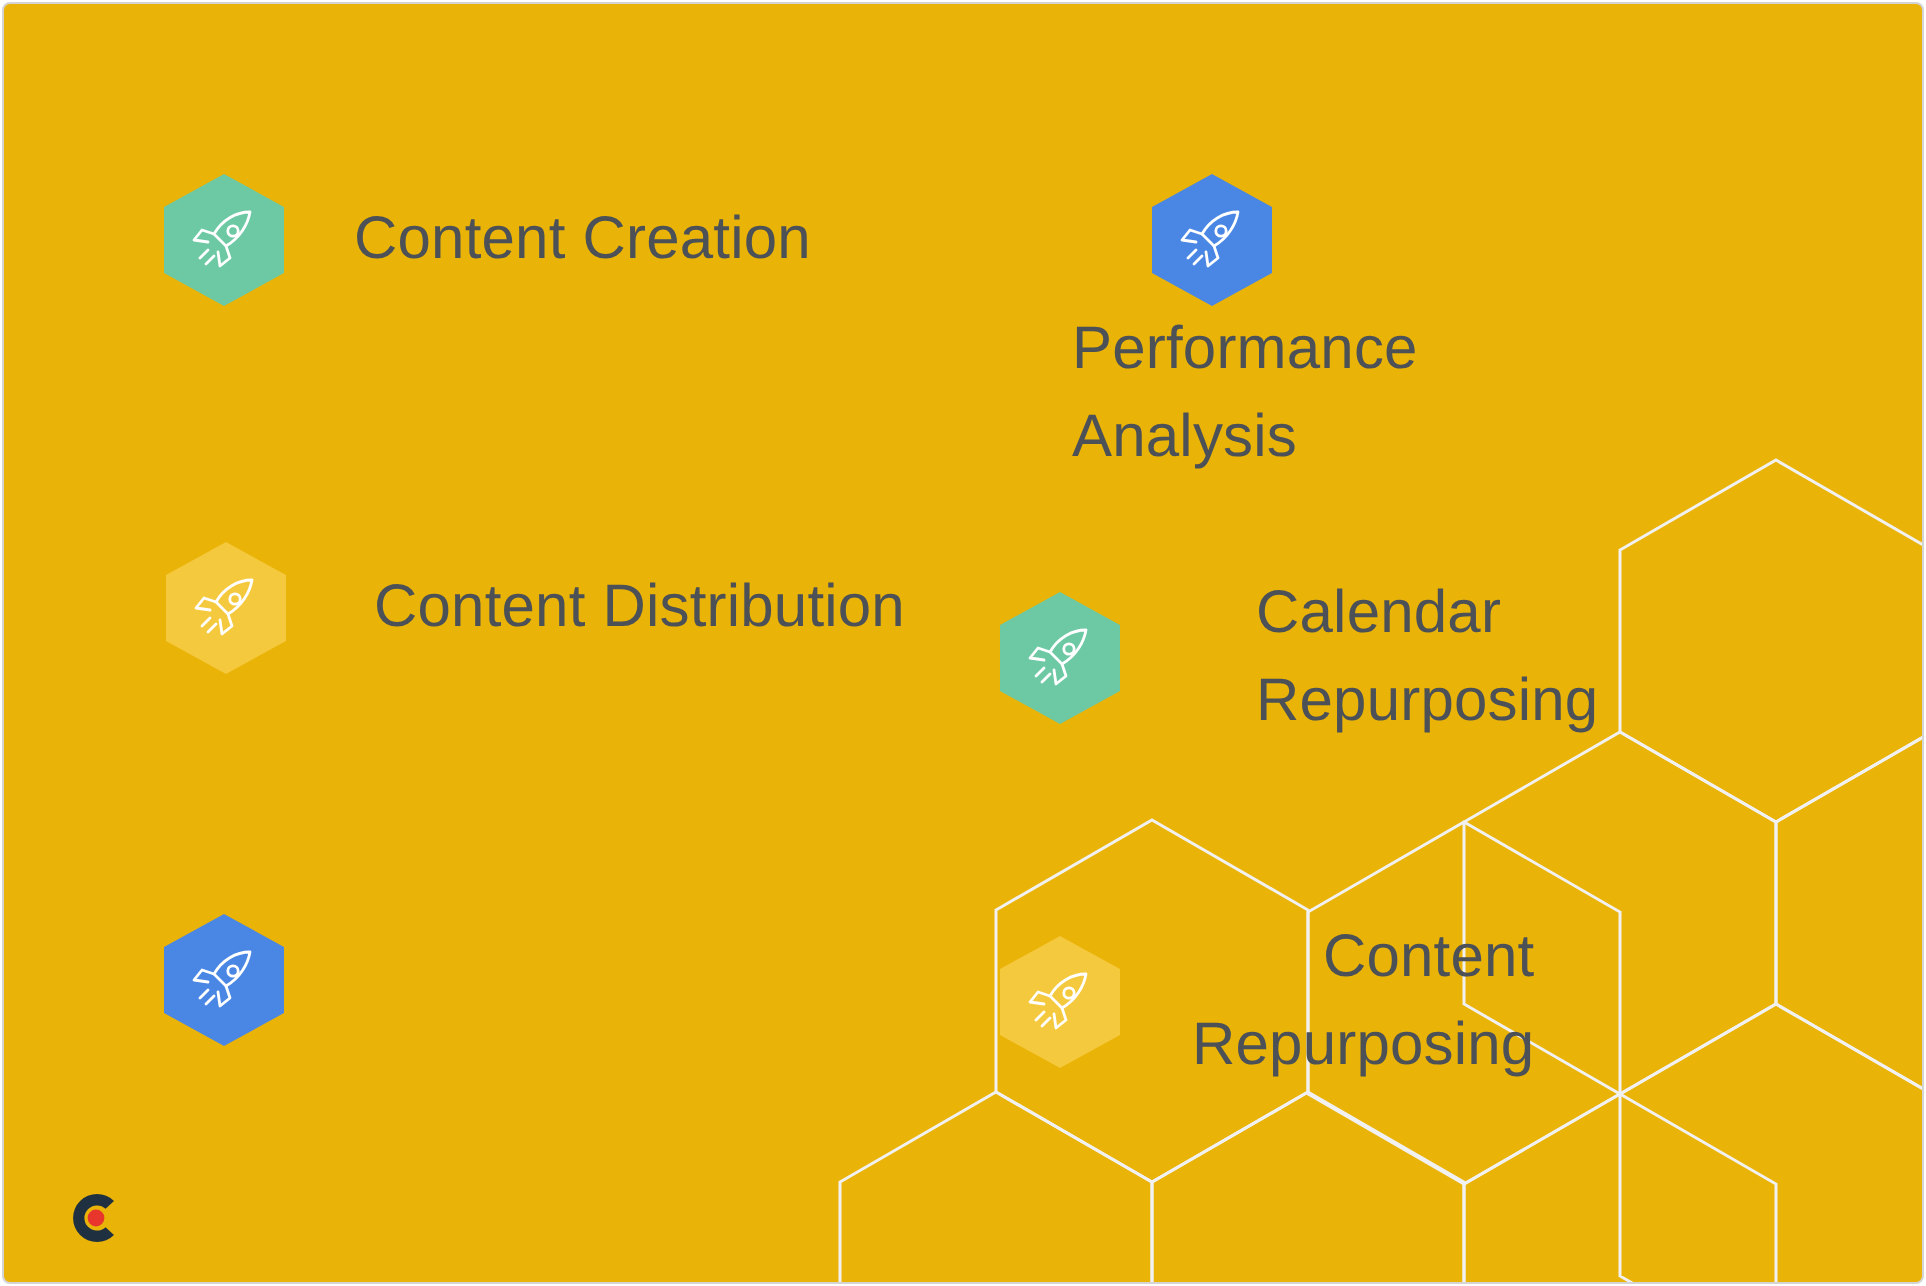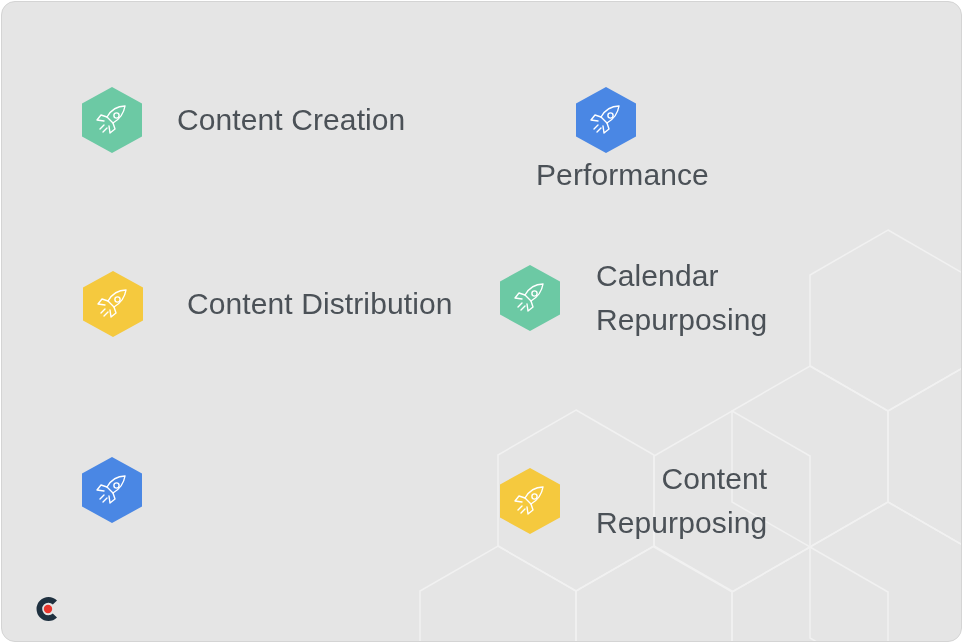--- a/index.html
+++ b/index.html
@@ -1,19 +1,19 @@
 <!DOCTYPE html>
 <html><head>
   <meta charset="utf-8">
   <style>
     html, body { margin: 0; padding: 0; background: #ffffff; }
     body { width: 963px; height: 643px; position: relative; overflow: hidden; font-family: "Liberation Sans", sans-serif; }
     .card {
       position: absolute; left: 1px; top: 1px; width: 959px; height: 639px;
-      border: 1.5px solid #d4d4d4; border-radius: 14px; background: #e5e5e5; overflow: hidden;
+      border: 1.5px solid #d4d4d4; border-radius: 4px; background: #eab308; overflow: hidden;
     }
     .bg-pattern { position: absolute; left: 0; top: 0; width: 963px; height: 643px; pointer-events: none; }
     .item { position: absolute; display: flex; align-items: center; }
     .hex { width: 60px; height: 66px; flex: 0 0 auto; position: relative; }
     .hex svg { width: 60px; height: 66px; display: block; }
     .label {
       color: #4b5157; font-size: 30px; line-height: 44px; font-weight: normal;
       font-family: "Liberation Sans", sans-serif; letter-spacing: 0.1px;
     }
     .logo { position: absolute; left: 31px; top: 592px; width: 30px; height: 30px; }
@@ -65,20 +65,21 @@
           <circle cx="34.5" cy="28.5" r="2.6"></circle>
           <path d="M25,30 L19,28 L15,33 L22,34"></path>
           <path d="M31,36 L33,42 L28,46 L27,39"></path>
           <path d="M22,38 L18,42"></path>
           <path d="M25,41 L21,45"></path>
         </g>
       </svg>
     </div>
     <div style="margin-left:33px;">
       <div class="label">Performance</div>
+      <div class="label">Analysis</div>
     </div>
   </div>
 
   <div class="item" style="left:81px; top:269px;">
     <div class="hex">
       <svg viewBox="0 0 60 66">
         <polygon points="30,0 60,16.5 60,49.5 30,66 0,49.5 0,16.5" fill="#f5c93e"></polygon>
         <g fill="none" stroke="#ffffff" stroke-width="1.4" stroke-linejoin="round" stroke-linecap="round">
           <path d="M43,19 C36,19 29,23 25,30 L31,36 C38,32 42,25 43,19 Z"></path>
           <circle cx="34.5" cy="28.5" r="2.6"></circle>
@@ -87,21 +88,21 @@
           <path d="M22,38 L18,42"></path>
           <path d="M25,41 L21,45"></path>
         </g>
       </svg>
     </div>
     <div style="margin-left:44px;">
       <div class="label">Content Distribution</div>
     </div>
   </div>
 
-  <div class="item" style="left:498px; top:252px;">
+  <div class="item" style="left:498px; top:283px;gap:32px;">
     <div class="hex">
       <svg viewBox="0 0 60 66">
         <polygon points="30,0 60,16.5 60,49.5 30,66 0,49.5 0,16.5" fill="#6cc9a4"></polygon>
         <g fill="none" stroke="#ffffff" stroke-width="1.4" stroke-linejoin="round" stroke-linecap="round">
           <path d="M43,19 C36,19 29,23 25,30 L31,36 C38,32 42,25 43,19 Z"></path>
           <circle cx="34.5" cy="28.5" r="2.6"></circle>
           <path d="M25,30 L19,28 L15,33 L22,34"></path>
           <path d="M31,36 L33,42 L28,46 L27,39"></path>
           <path d="M22,38 L18,42"></path>
           <path d="M25,41 L21,45"></path>

